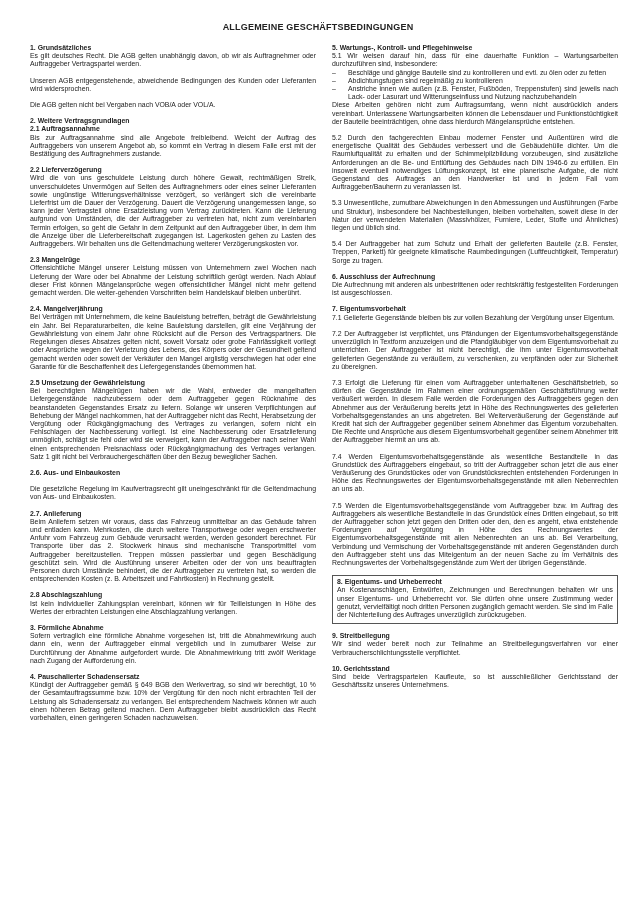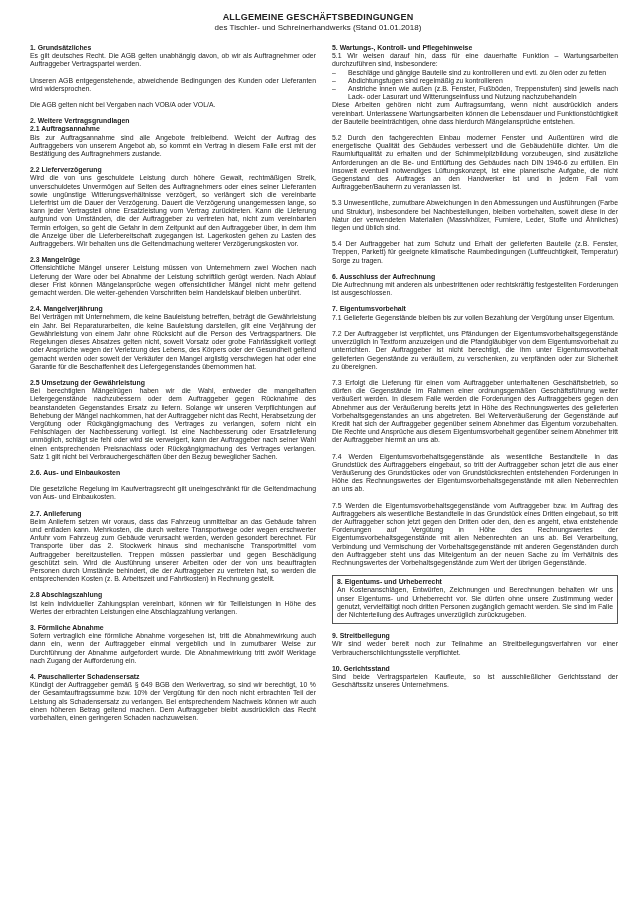--- a/index.html
+++ b/index.html
@@ -1,21 +1,21 @@
 <!DOCTYPE html>
 <html lang="de"><head>
 <meta charset="utf-8">
 <style>
   html,body { margin:0; padding:0; background:#ffffff; }
   .page {
     position:relative; width:636px; height:906px; overflow:hidden;
     background:#ffffff; color:#222;
     font-family:"Liberation Sans", sans-serif;
   }
-  .header { text-align:center; padding-top:12px; }
+  .header { text-align:center; padding-top:22px; }
   .title  { font-weight:bold; font-size:9px; letter-spacing:0.2px; }
   .subtitle { font-size:8px; margin-top:1px; }
   .cols { display:flex; gap:16px; padding:12px 18px 0 30px; }
   .col { width:286px; font-size:6.9px; line-height:8.2px; text-align:justify; }
   .sec { margin-top:8px; }
   .sec.tight { margin-top:0; }
   .col .sec:first-child { margin-top:0; }
   .hd { font-weight:bold; text-align:left; }
   .hd.gap-after { margin-bottom:8px; }
   .sec p { margin:0; }
@@ -25,21 +25,20 @@
   .bullet .dash { width:16px; flex:none; }
   .bullet .btxt { flex:1; }
   .after { margin-top:8px; }
 </style>
 </head>
 <body>
 
 <div class="page">
   <div class="header">
     <div class="title">ALLGEMEINE GESCHÄFTSBEDINGUNGEN</div>
-    <div class="subtitle">des Tischler- und Schreinerhandwerks (Stand 01.01.2018)</div>
   </div>
   <div class="cols">
     <div class="col" id="col-left">
         <div class="sec">
           <div class="hd">1. Grundsätzliches</div>
           <p>Es gilt deutsches Recht. Die AGB gelten unabhängig davon, ob wir als Auftragnehmer oder Auftraggeber Vertragspartei werden.</p>
           <p>Unseren AGB entgegenstehende, abweichende Bedingungen des Kunden oder Lieferanten wird widersprochen.</p>
           <p>Die AGB gelten nicht bei Vergaben nach VOB/A oder VOL/A.</p>
         </div>
         <div class="sec">

